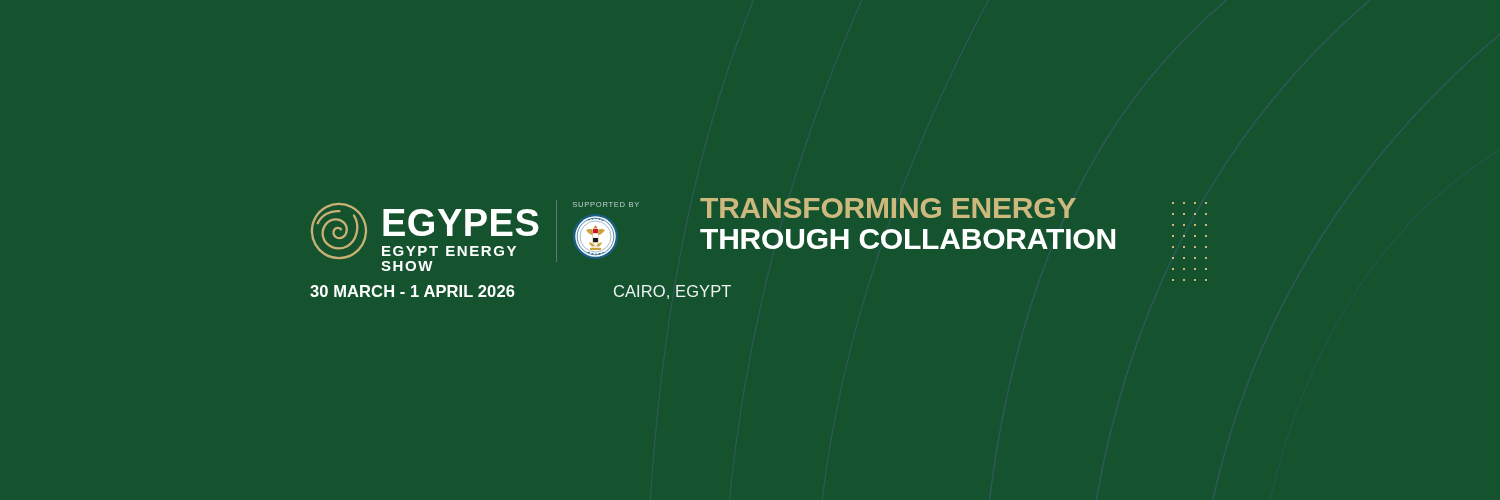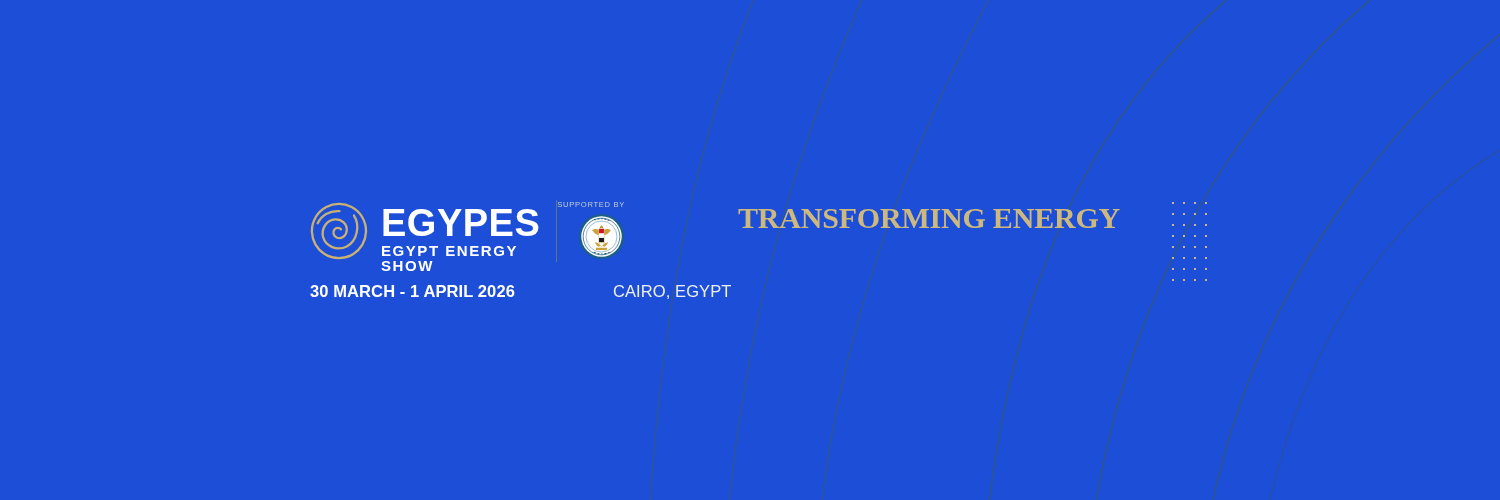--- a/index.html
+++ b/index.html
@@ -5,21 +5,21 @@
 <style>
   html, body {
     margin: 0;
     padding: 0;
     background: #15252f;
   }
   .banner {
     position: relative;
     width: 1500px;
     height: 500px;
-    background: #1d4ed8;
+    background: #14532d;
     overflow: hidden;
     font-family: "Liberation Sans", sans-serif;
     -webkit-font-smoothing: antialiased;
   }
 
   
   .arcs {
     position: absolute;
     inset: 0;
     width: 1500px;
@@ -66,21 +66,22 @@
   }
   .divider {
     width: 1px;
     height: 62px;
     background: #5d7682;
     margin-left: 16px;
     margin-top: 4px;
     flex: 0 0 1px;
   }
   .supporter {
-    text-align: right;
+    margin-left: 15px;
+    text-align: left;
     padding-top: 4px;
   }
   .supporter-label {
     color: #c3cfd6;
     font-size: 7.6px;
     letter-spacing: 0.7px;
     font-weight: 400;
     white-space: nowrap;
   }
   .seal {
@@ -113,24 +114,23 @@
     font-size: 16.5px;
     font-weight: 400;
     letter-spacing: 0.1px;
     text-align: center;
   }
 
   
   .tagline {
     position: absolute;
     left: 700px;
-    top: 202px;
+    top: 192px;
     width: 458px;
-    text-align: center;
-    font-family: Liberation Serif, serif;
+    text-align: left;
   }
   .tagline-line {
     font-size: 30px;
     line-height: 31px;
     font-weight: 700;
     letter-spacing: -0.2px;
     white-space: nowrap;
   }
   .tagline-line.gold { color: #cdb87d; }
   .tagline-line.white { color: #ffffff; }
@@ -232,20 +232,21 @@
 
     <div class="dateline">
       <span class="dateline-date">30 MARCH - 1 APRIL 2026</span>
       <span class="dateline-sep"></span>
       <span class="dateline-city">CAIRO, EGYPT</span>
     </div>
   </div>
 
   <div class="tagline">
     <div class="tagline-line gold">TRANSFORMING ENERGY</div>
+    <div class="tagline-line white">THROUGH COLLABORATION</div>
   </div>
 
   <div class="dotgrid">
       <span class="dotgrid-row"><span class="dot" style="background: rgb(205, 184, 125);"></span><span class="dot" style="background: rgb(205, 184, 125);"></span><span class="dot" style="background: rgb(205, 184, 125);"></span><span class="dot" style="background: rgb(205, 184, 125);"></span></span>
       <span class="dotgrid-row"><span class="dot" style="background: rgb(205, 184, 125);"></span><span class="dot" style="background: rgb(205, 184, 125);"></span><span class="dot" style="background: rgb(205, 184, 125);"></span><span class="dot" style="background: rgb(205, 184, 125);"></span></span>
       <span class="dotgrid-row"><span class="dot" style="background: rgb(205, 184, 125);"></span><span class="dot" style="background: rgb(205, 184, 125);"></span><span class="dot" style="background: rgb(205, 184, 125);"></span><span class="dot" style="background: rgb(205, 184, 125);"></span></span>
       <span class="dotgrid-row"><span class="dot" style="background: rgb(205, 184, 125);"></span><span class="dot" style="background: rgb(205, 184, 125);"></span><span class="dot" style="background: rgb(205, 184, 125);"></span><span class="dot" style="background: rgb(205, 184, 125);"></span></span>
       <span class="dotgrid-row"><span class="dot" style="background: rgb(205, 184, 125);"></span><span class="dot" style="background: rgb(205, 184, 125);"></span><span class="dot" style="background: rgb(205, 184, 125);"></span><span class="dot" style="background: rgb(205, 184, 125);"></span></span>
       <span class="dotgrid-row"><span class="dot" style="background: rgb(205, 184, 125);"></span><span class="dot" style="background: rgb(205, 184, 125);"></span><span class="dot" style="background: rgb(205, 184, 125);"></span><span class="dot" style="background: rgb(205, 184, 125);"></span></span>
       <span class="dotgrid-row"><span class="dot" style="background: rgb(205, 184, 125);"></span><span class="dot" style="background: rgb(205, 184, 125);"></span><span class="dot" style="background: rgb(205, 184, 125);"></span><span class="dot" style="background: rgb(205, 184, 125);"></span></span>

